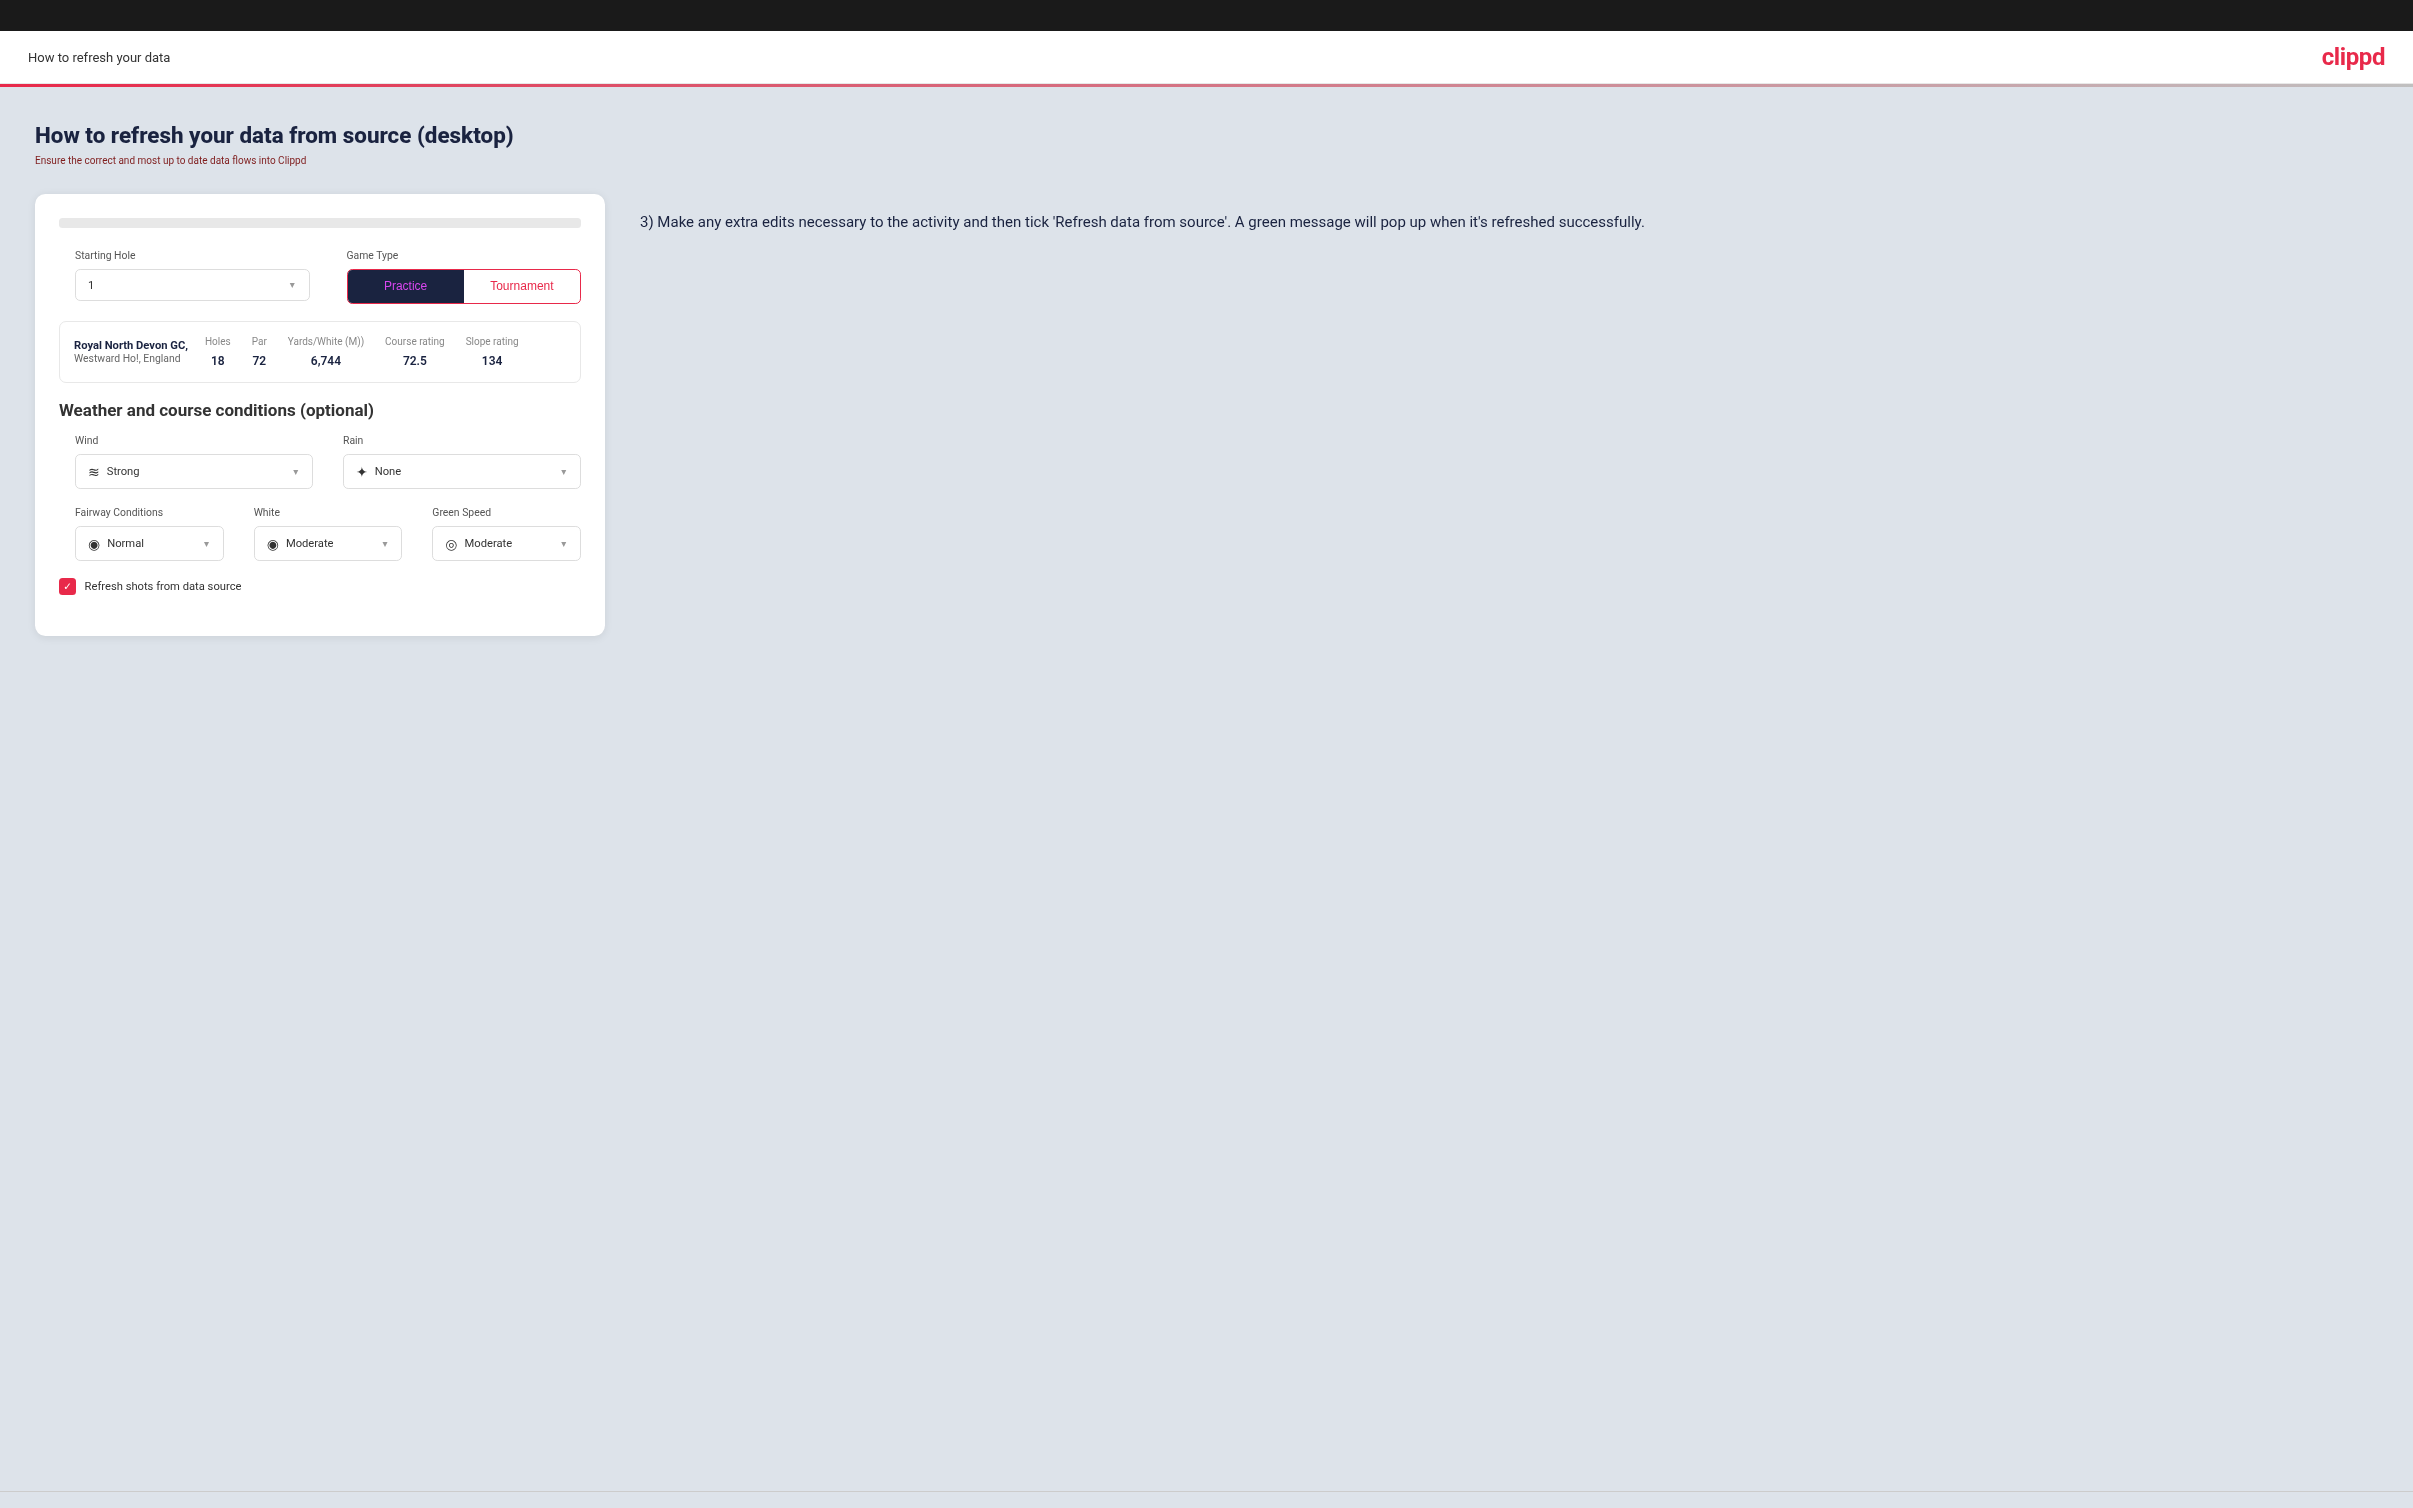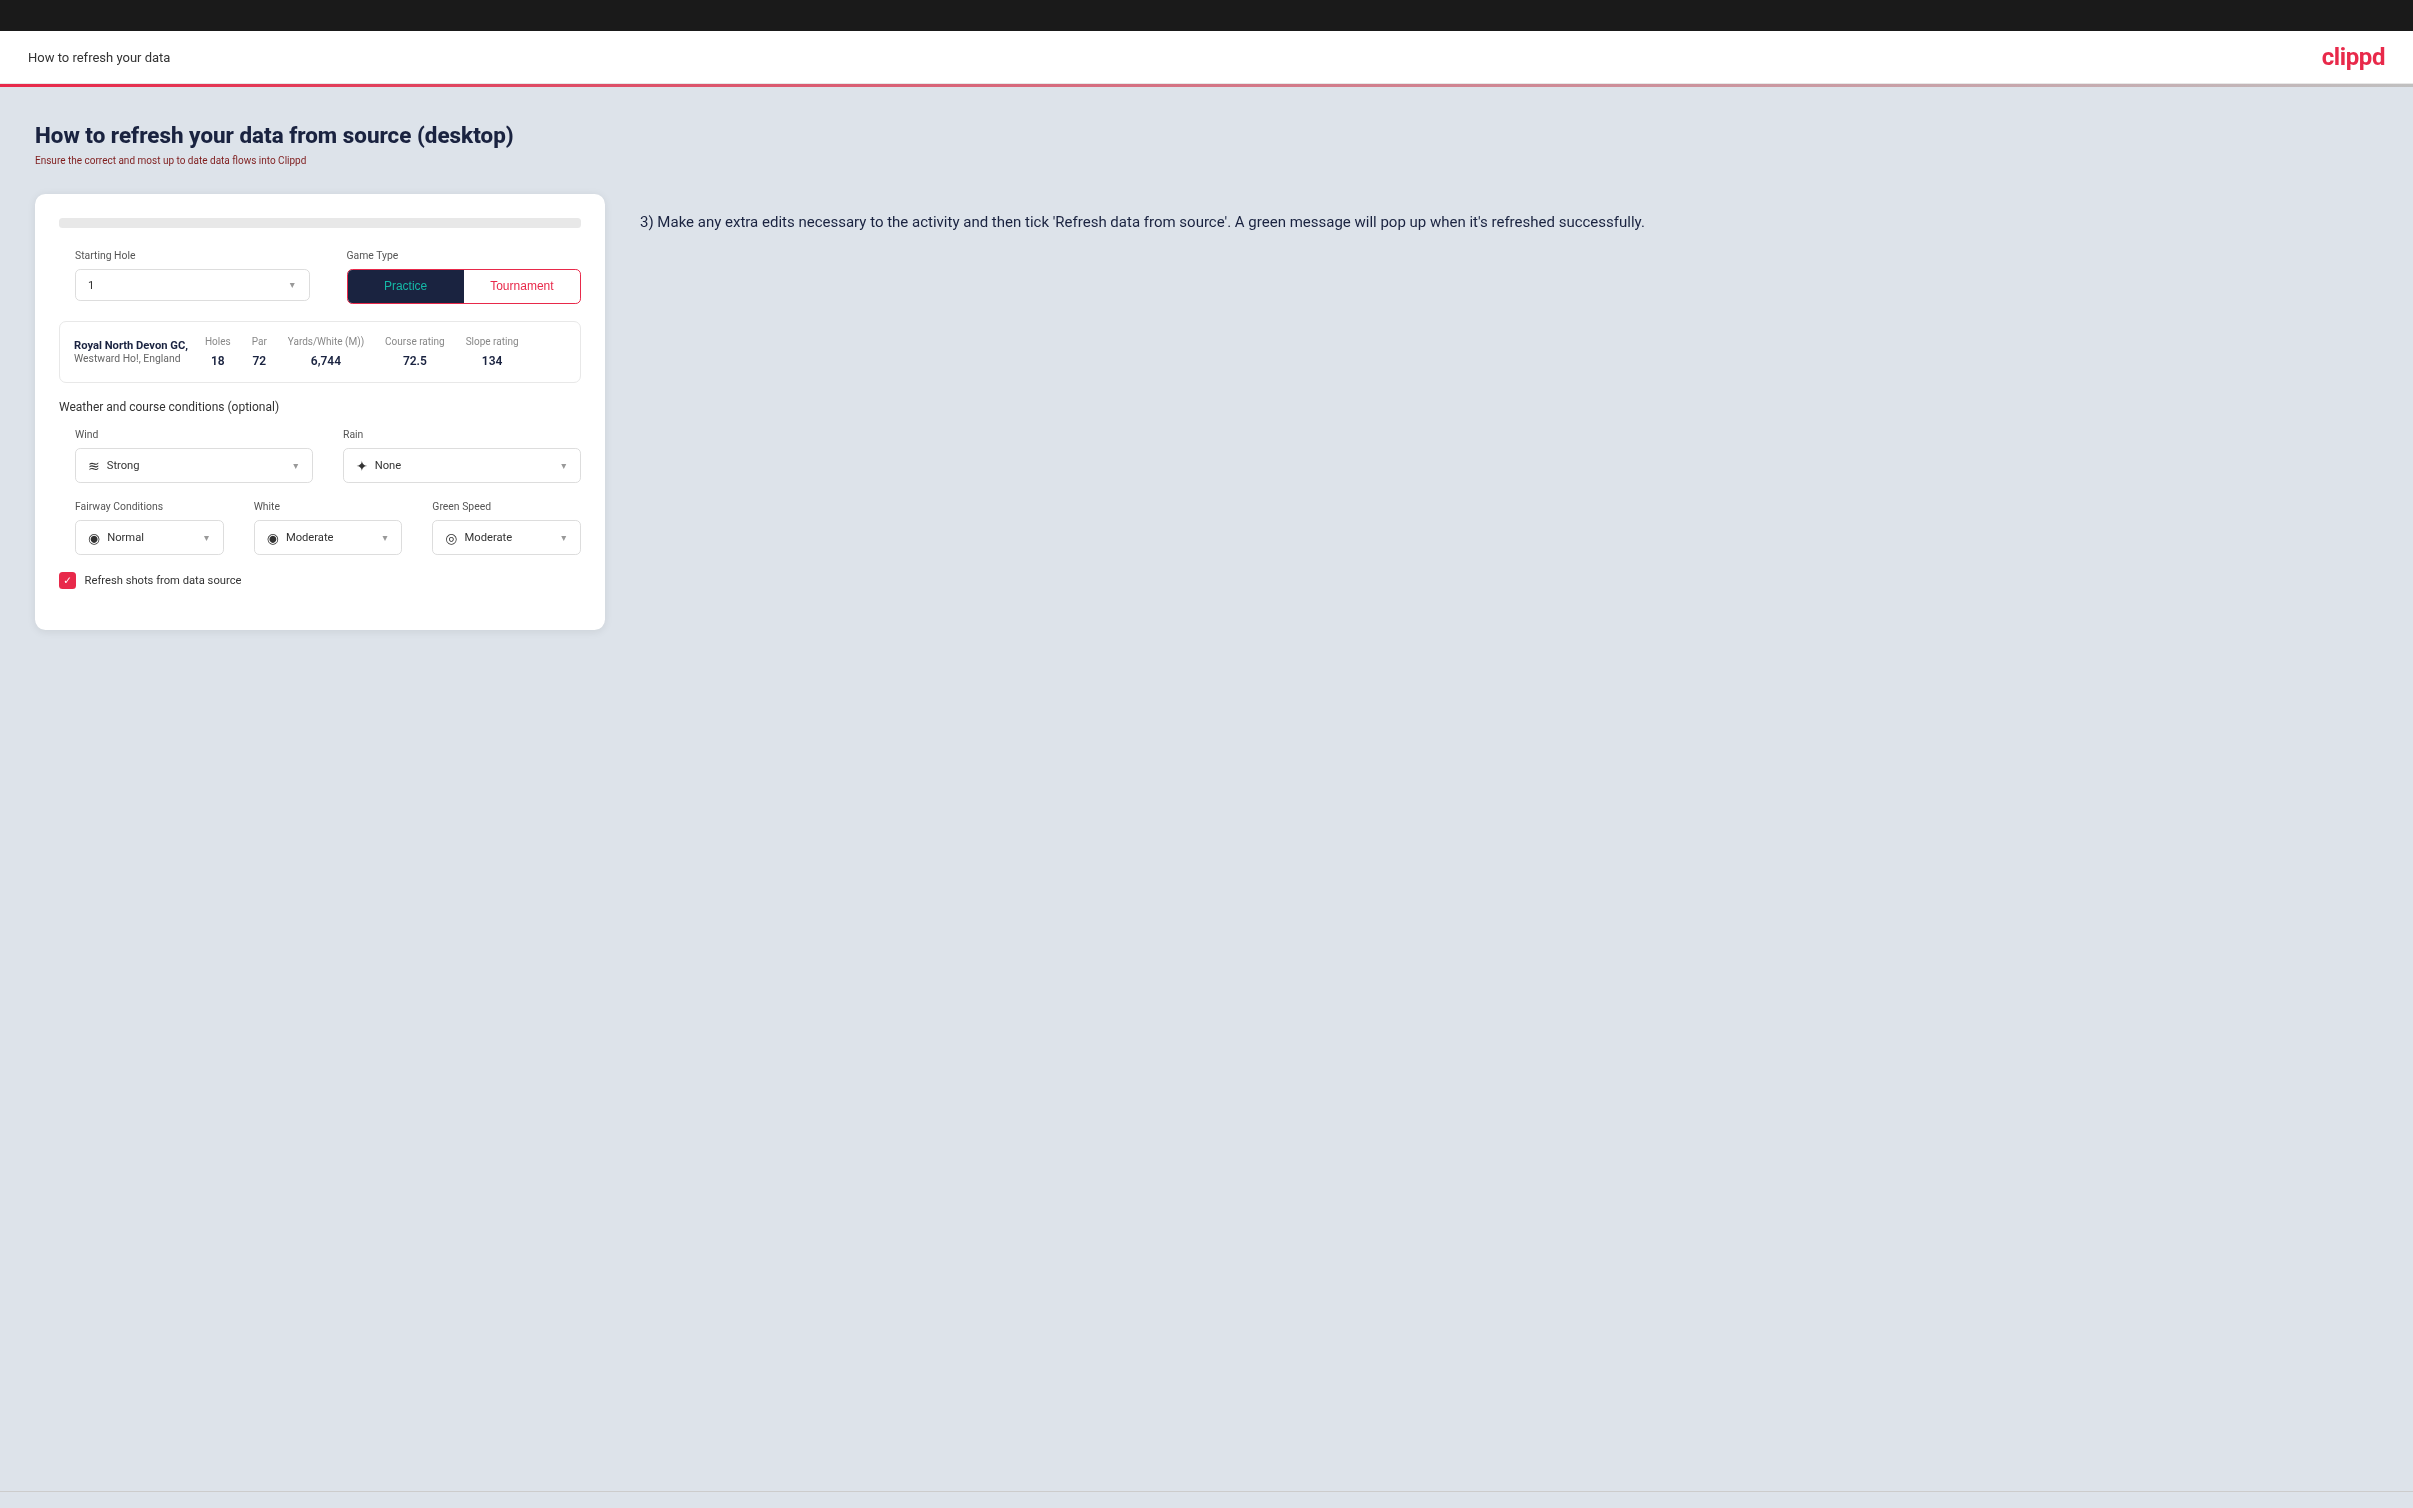--- a/index.html
+++ b/index.html
@@ -92,21 +92,21 @@
       padding: 9.5px 21px;
       font-size: 12px;
       font-weight: 500;
       cursor: pointer;
       border: none;
       background: transparent;
       color: #e8294a;
     }
     .toggle-btn.active {
       background: #1a2340;
-      color: #14b8a6;
+      color: #d946ef;
     }
     .course-info {
       border: 0.9px solid #e8e8e8;
       border-radius: 7px;
       padding: 14px;
       margin-bottom: 17px;
       display: flex;
       align-items: center;
       gap: 17px;
     }
@@ -132,22 +132,22 @@
       color: #888;
       display: block;
       margin-bottom: 5px;
     }
     .stat-value {
       font-size: 12px;
       font-weight: 600;
       color: #1a2340;
     }
     .section-title {
-      font-size: 12px;
-      font-weight: 400;
+      font-size: 17px;
+      font-weight: 700;
       color: #333;
       margin-bottom: 14px;
     }
     .conditions-grid {
       display: grid;
       grid-template-columns: 1fr 1fr;
       gap: 14px;
       margin-bottom: 17px;
     }
     .conditions-grid-3 {

